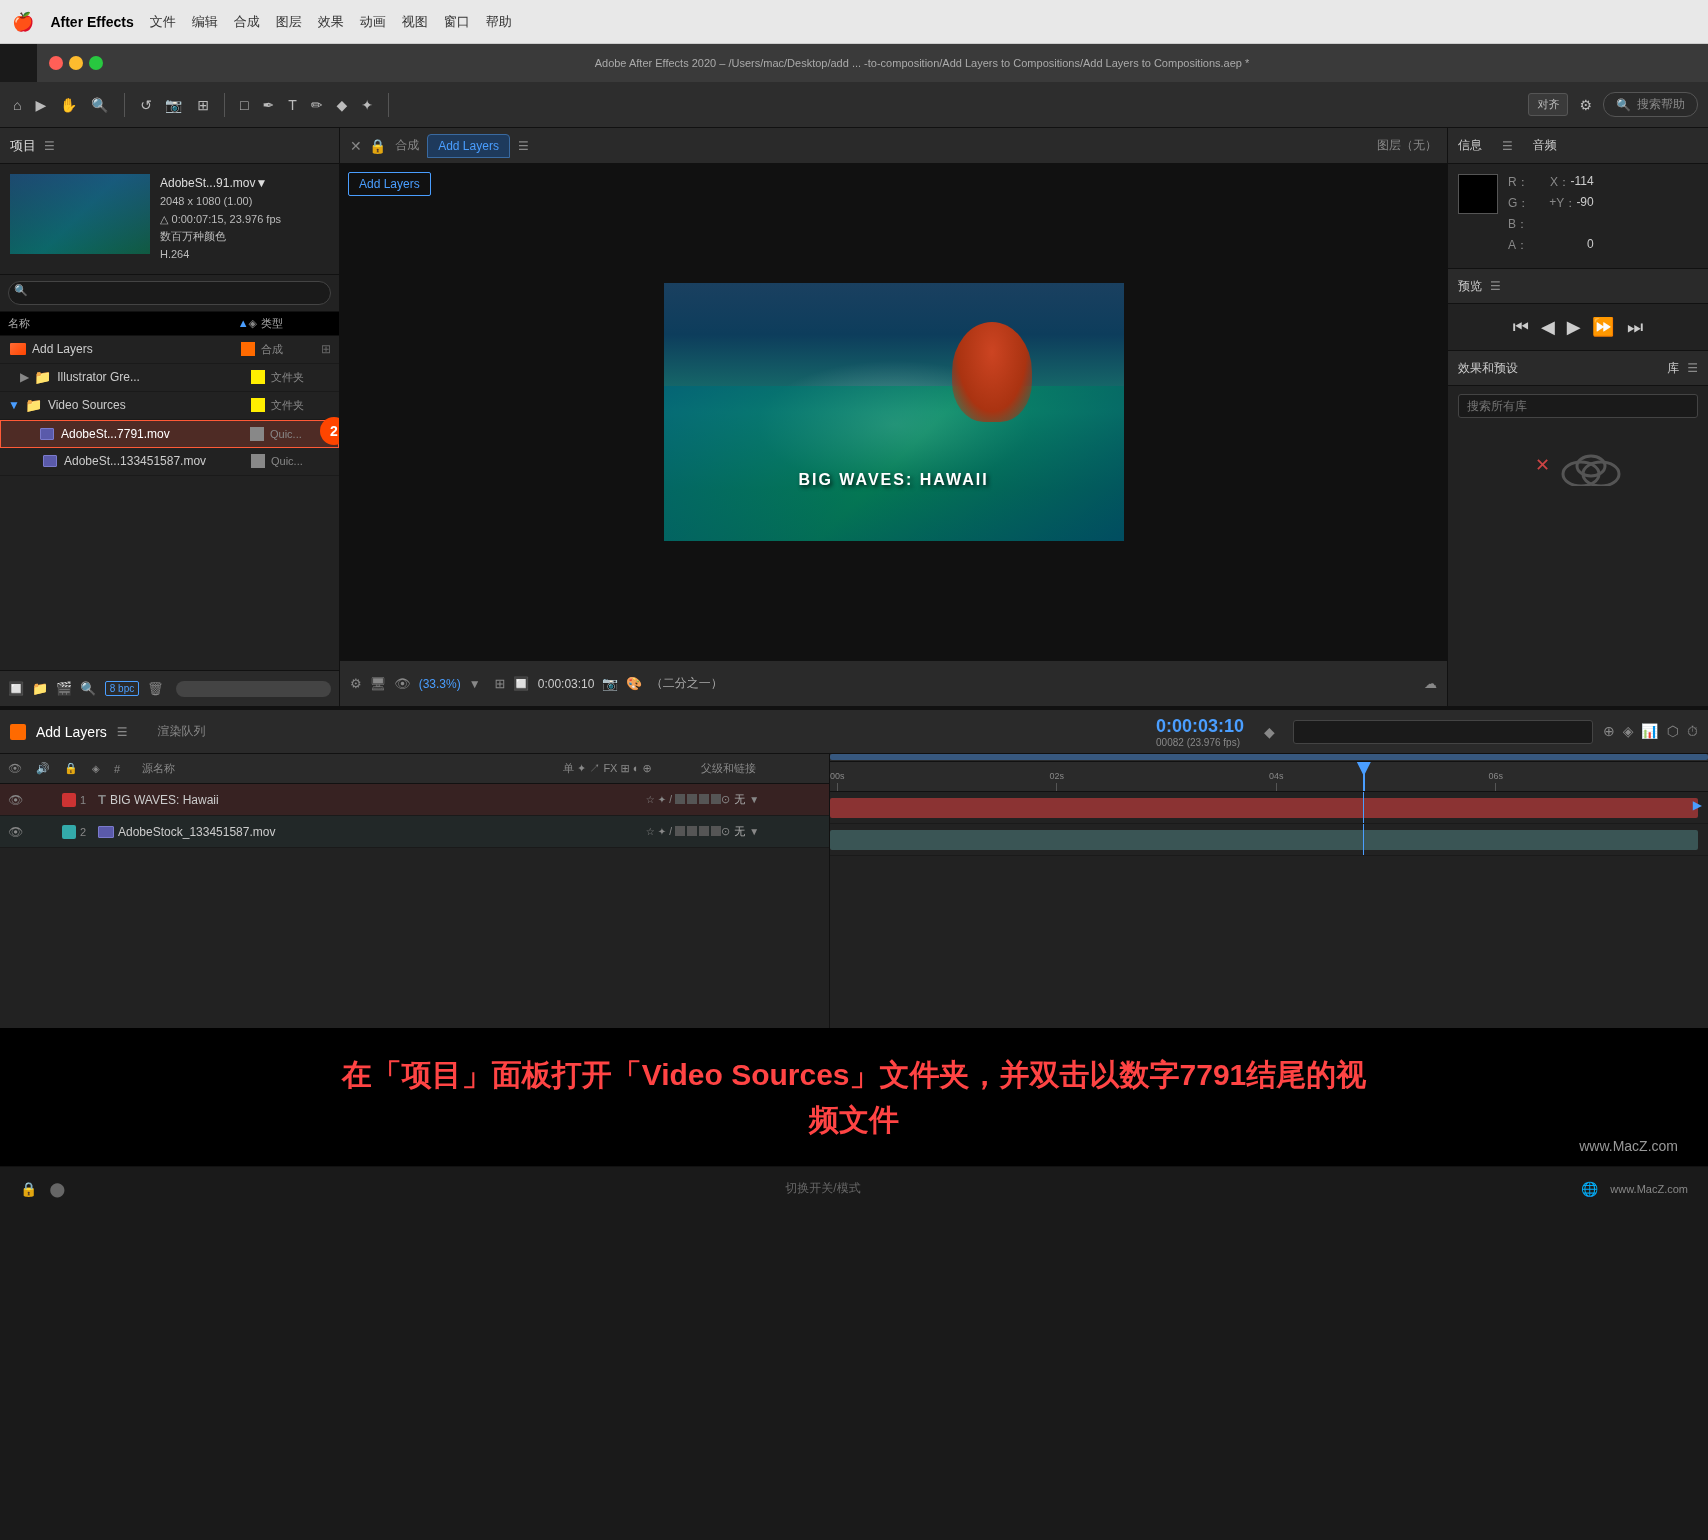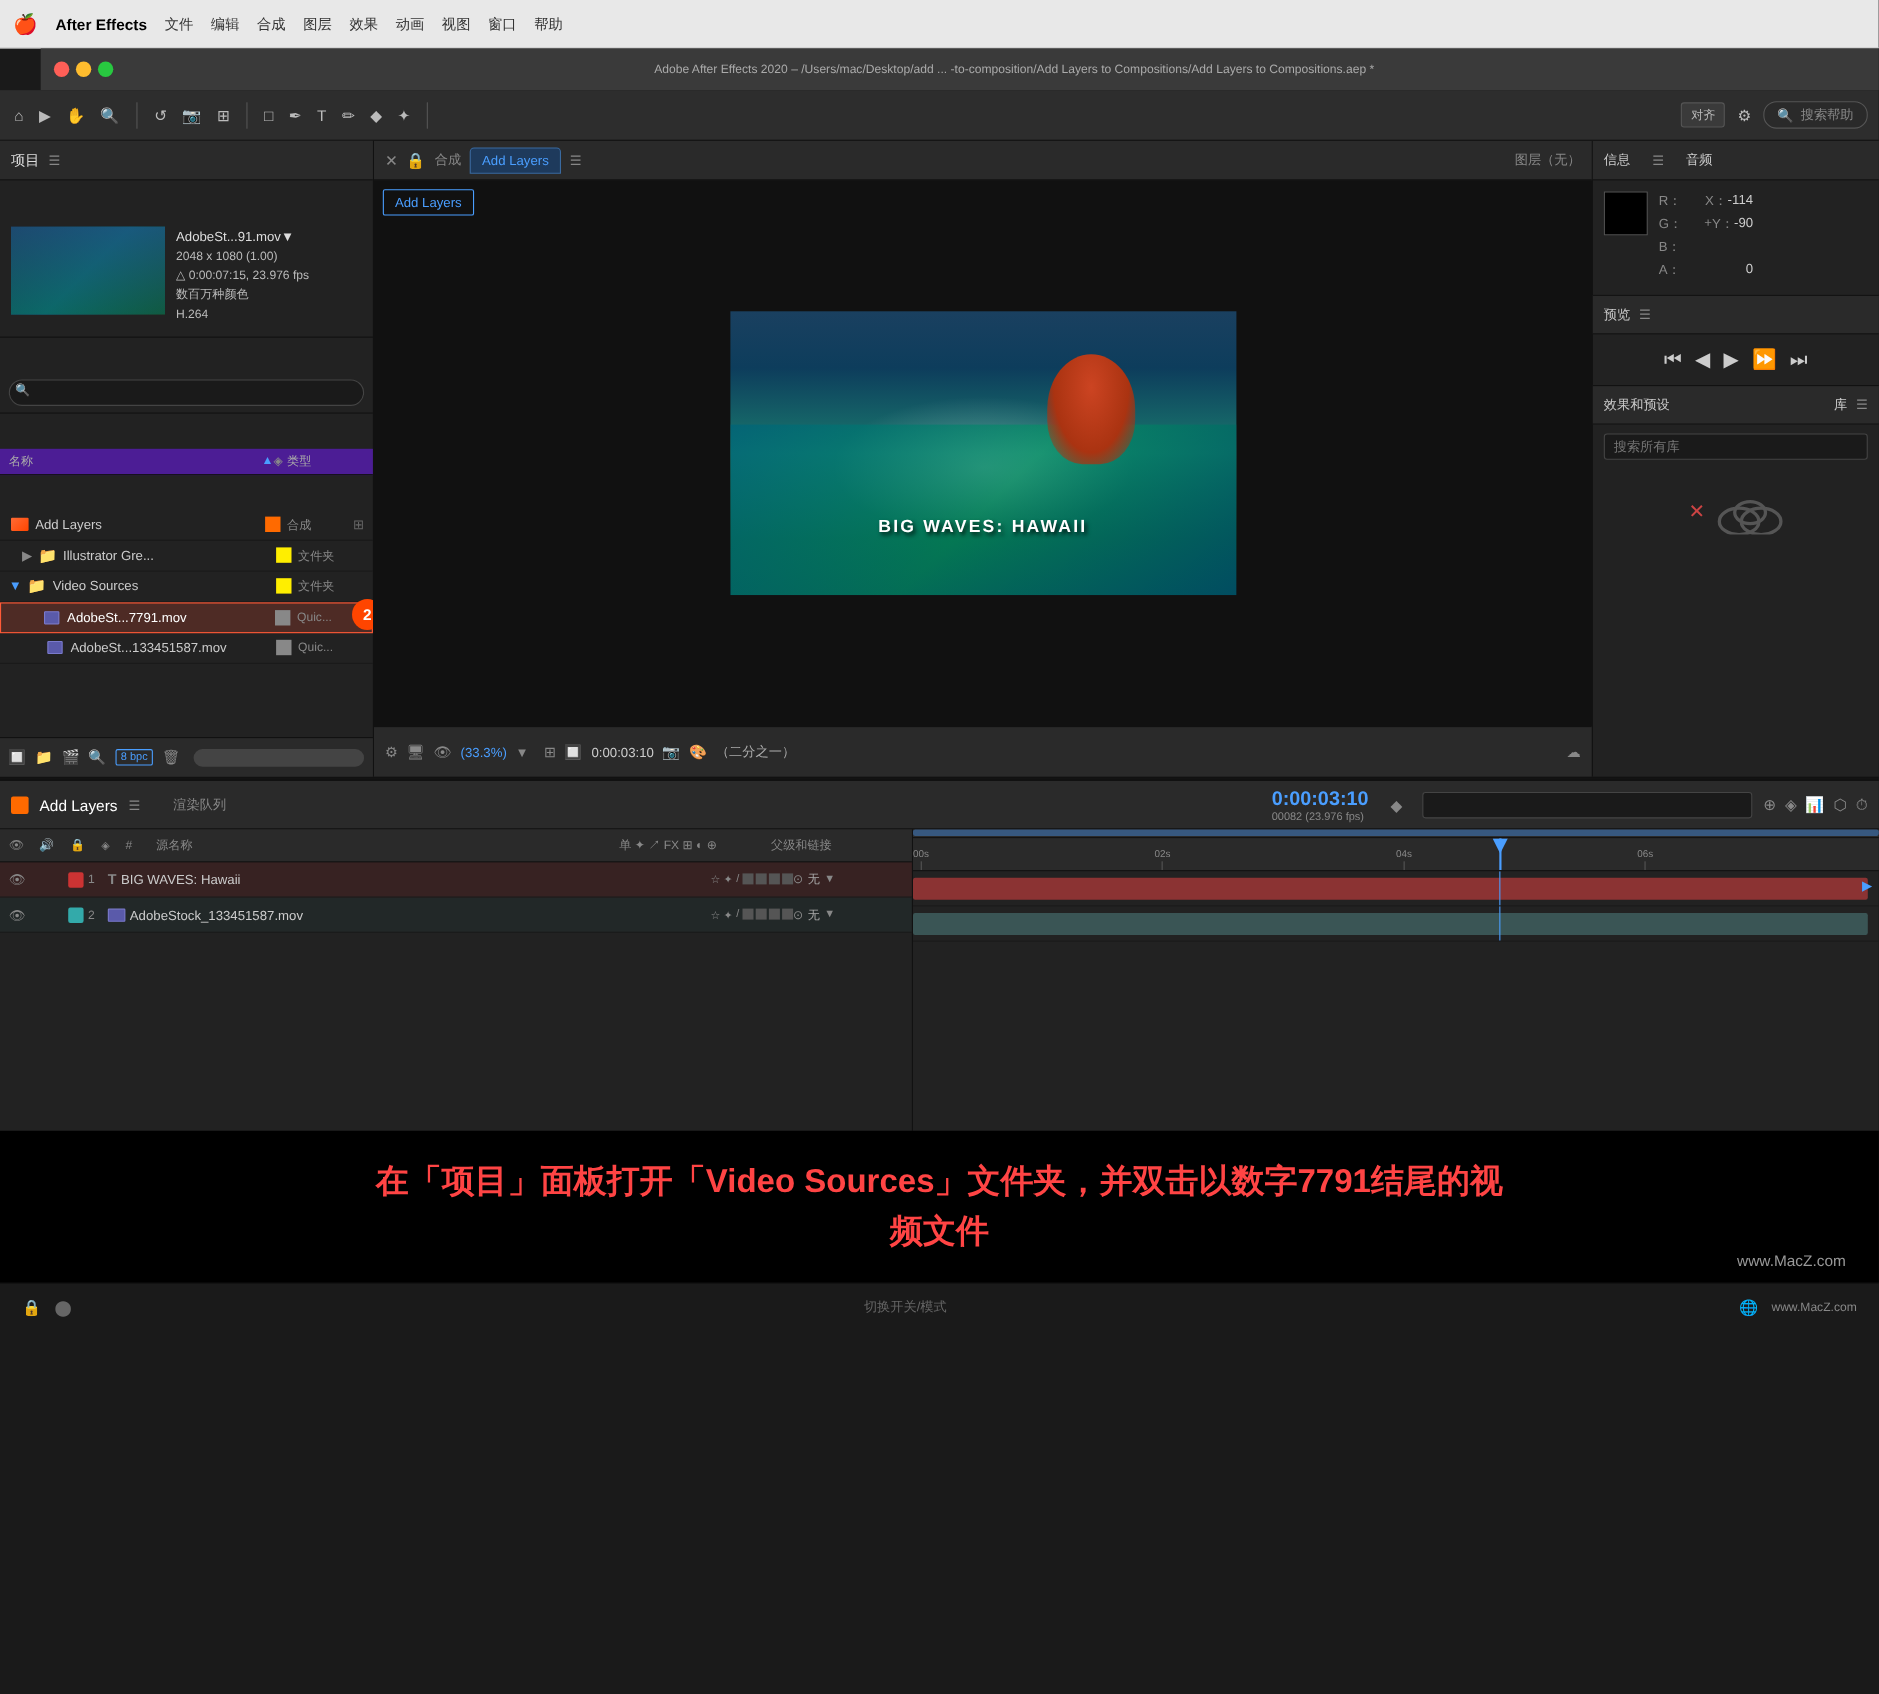--- a/index.html
+++ b/index.html
@@ -62,21 +62,20 @@
     .toolbar-btn { background: #3a3a3a; border: 1px solid #555; color: #bbb; padding: 3px 8px; font-size: 11px; border-radius: 3px; cursor: pointer; }
 
     
     .panel-project {
       width: 340px;
       background: #222;
       border-right: 1px solid #111;
       display: flex;
       flex-direction: column;
       flex-shrink: 0;
-      gap: 32px;
     }
     .panel-header {
       height: 36px;
       background: #2a2a2a;
       display: flex;
       align-items: center;
       padding: 0 10px;
       border-bottom: 1px solid #111;
       font-size: 12px;
       color: #ccc;
@@ -122,21 +121,21 @@
       outline: none;
     }
     .search-wrap { position: relative; }
     .search-wrap::before { content: '🔍'; position: absolute; left: 6px; top: 3px; font-size: 11px; }
 
     .file-list-header {
       display: flex;
       align-items: center;
       padding: 4px 8px;
       border-bottom: 1px solid #111;
-      background: #4c1d95;
+      background: #000000;
       font-size: 11px;
       color: #aaa;
     }
     .file-list-header .col-name { flex: 1; }
     .file-list-header .col-type { width: 70px; }
     .sort-arrow { color: #4a9eff; }
 
     .file-list { flex: 1; overflow-y: auto; }
     .file-item {
       display: flex;

